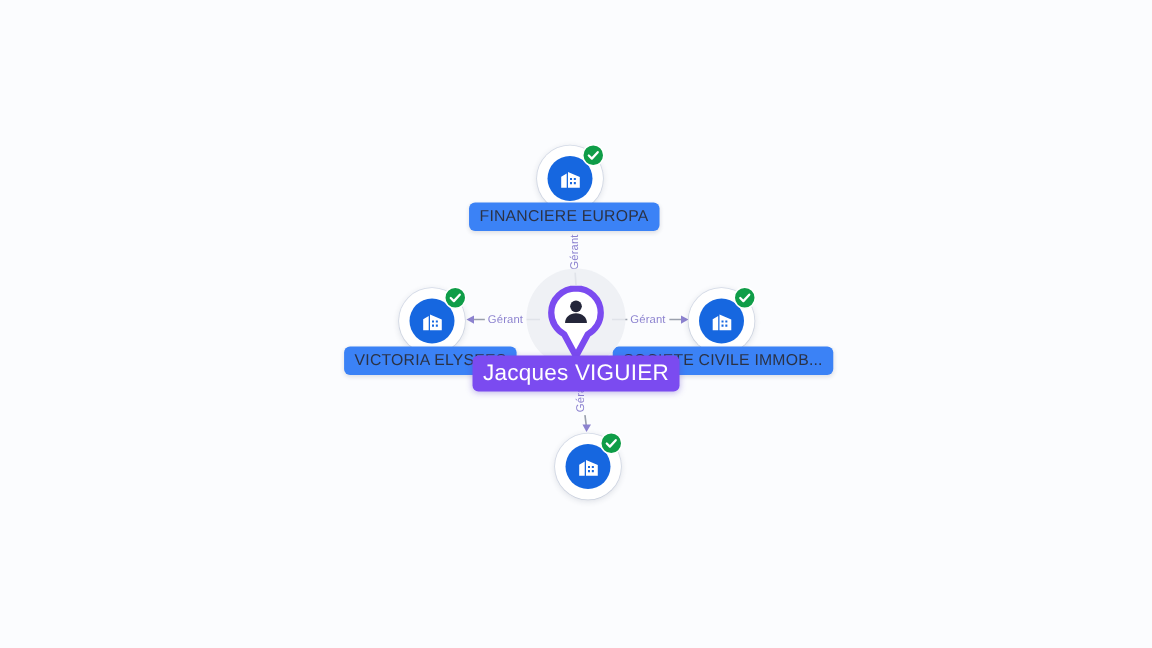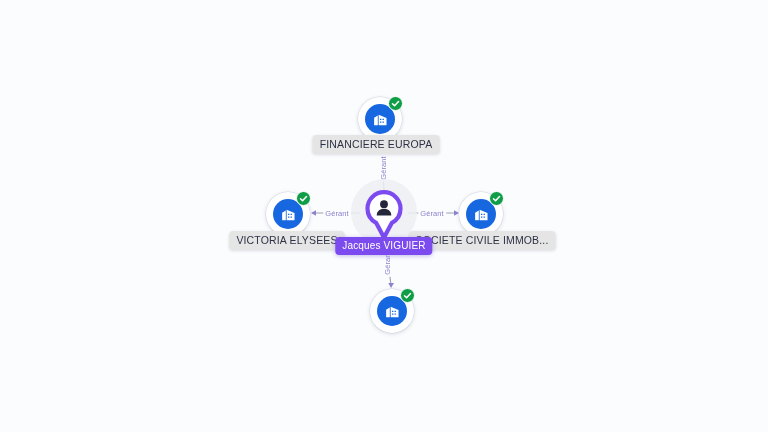--- a/index.html
+++ b/index.html
@@ -93,30 +93,30 @@
   }
   .person-pin svg { display: block; }
 
   
   .node-label {
     position: absolute;
     white-space: nowrap;
     font-size: 10.5px;
     letter-spacing: .15px;
     color: #2b3245;
-    background: #e5e5e5;
+    background: #3b82f6;
     padding: 3px 7px 4px 7px;
     border-radius: 4px;
     box-shadow: 0 1px 3px rgba(40,50,80,0.14);
     transform: translateX(-50%);
   }
   .node-label.person {
     background: #7b4bf0;
     color: #ffffff;
-    font-size: 10px;
+    font-size: 15px;
     box-shadow: 0 1px 4px rgba(90,60,200,0.35);
     z-index: 6;
   }
 
   
   .edge-label {
     position: absolute;
     font-size: 7.5px;
     color: #8c82cf;
     letter-spacing: .1px;

